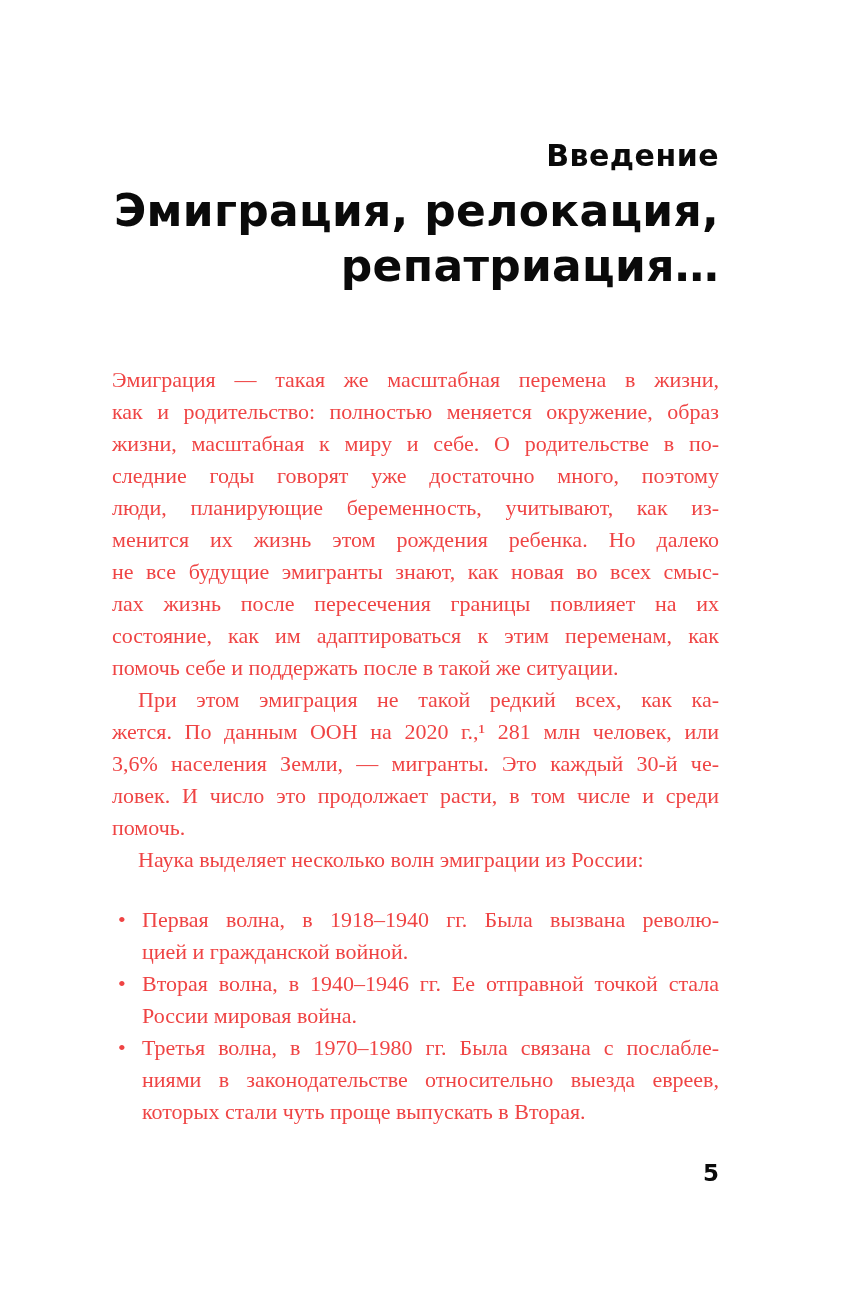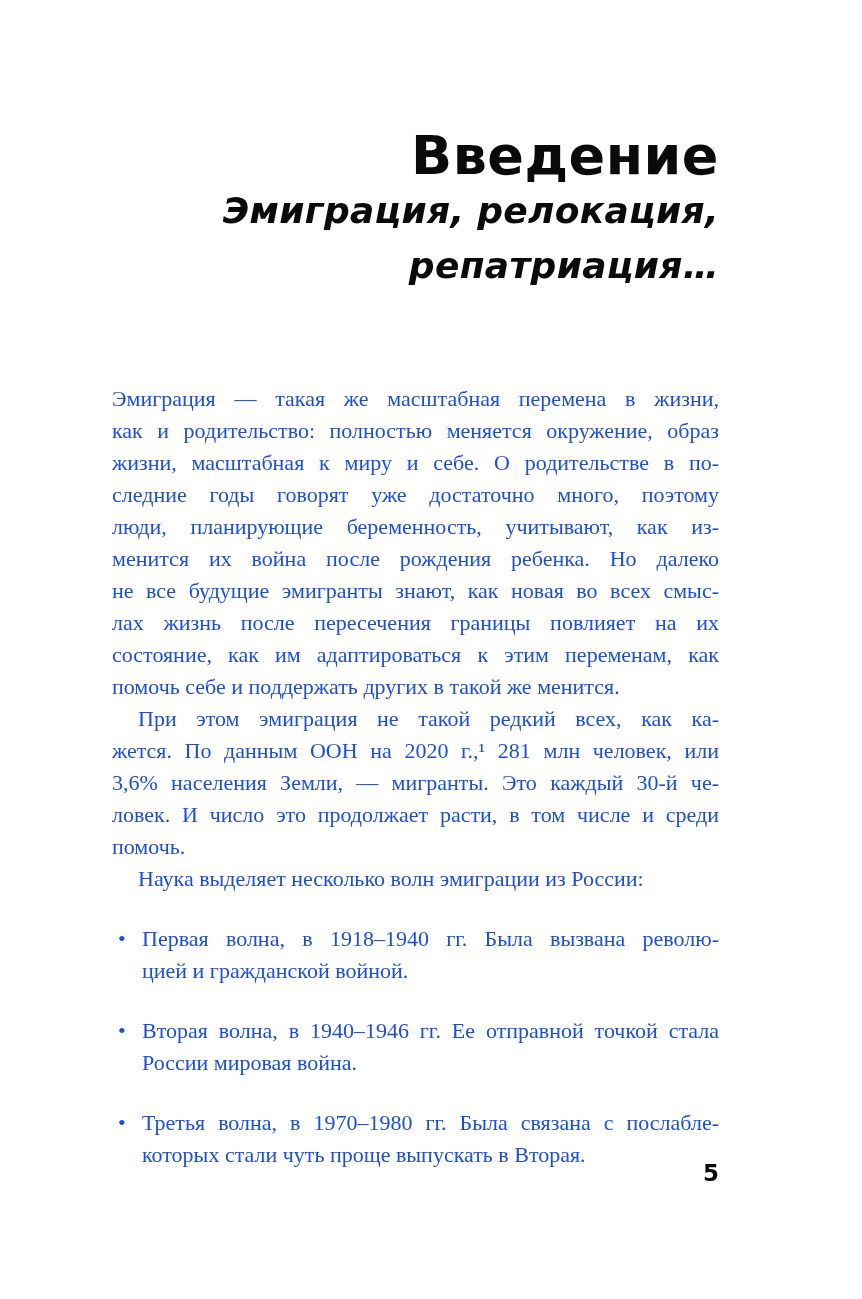--- a/index.html
+++ b/index.html
@@ -21,60 +21,59 @@
     position: absolute;
     top: 128px;
     left: 112px;
     width: 607px;
     text-align: right;
     font-family: "DejaVu Sans", "Liberation Sans", sans-serif;
     font-weight: bold;
     color: #0a0a0a;
   }
   .title-main {
-    font-size: 54px;
+    font-size: 30px;
     line-height: 55px;
     letter-spacing: 0.5px;
   }
   .title-sub {
-    font-size: 36px;
+    font-size: 44px;
     line-height: 55px;
     letter-spacing: 0.3px;
-    font-style: italic;
   }
   
   .body-block {
     position: absolute;
-    top: 383px;
+    top: 364px;
     left: 112px;
     width: 607px;
     font-size: 22px;
     line-height: 32px;
-    color: #1d4ed8;
+    color: #ef4444;
   }
   .line {
     white-space: normal;
     text-align: left;
   }
   .jl {                      
     text-align: justify;
     text-align-last: justify;
   }
   .ind { padding-left: 26px; }
   
   .bullet-list { margin-top: 28px; }
   .bullet-item { position: relative; }
   .bullet-marker {
     position: absolute;
     left: 6px;
     top: 0;
     line-height: 32px;
     font-size: 22px;
   }
-  .bullet-lines { margin-left: 30px; margin-top: 28px; }
+  .bullet-lines { margin-left: 30px; }
   
   .folio {
     position: absolute;
     top: 1160px;
     left: 112px;
     width: 607px;
     text-align: right;
     font-family: "DejaVu Sans", "Liberation Sans", sans-serif;
     font-weight: bold;
     font-size: 23px;
@@ -93,25 +92,25 @@
   </div>
 
   <div class="body-block">
 
     <div>
       <div class="line jl">Эмиграция — такая же масштабная перемена в жизни,</div>
       <div class="line jl">как и родительство: полностью меняется окружение, образ</div>
       <div class="line jl">жизни, масштабная к миру и себе. О родительстве в по-</div>
       <div class="line jl">следние годы говорят уже достаточно много, поэтому</div>
       <div class="line jl">люди, планирующие беременность, учитывают, как из-</div>
-      <div class="line jl">менится их война после рождения ребенка. Но далеко</div>
+      <div class="line jl">менится их жизнь этом рождения ребенка. Но далеко</div>
       <div class="line jl">не все будущие эмигранты знают, как новая во всех смыс-</div>
       <div class="line jl">лах жизнь после пересечения границы повлияет на их</div>
       <div class="line jl">состояние, как им адаптироваться к этим переменам, как</div>
-      <div class="line">помочь себе и поддержать других в такой же менится.</div>
+      <div class="line">помочь себе и поддержать после в такой же ситуации.</div>
     </div>
 
     <div>
       <div class="line jl ind">При этом эмиграция не такой редкий всех, как ка-</div>
       <div class="line jl">жется. По данным ООН на 2020 г.,¹ 281 млн человек, или</div>
       <div class="line jl">3,6% населения Земли, — мигранты. Это каждый 30-й че-</div>
       <div class="line jl">ловек. И число это продолжает расти, в том числе и среди</div>
       <div class="line">помочь.</div>
     </div>
 
@@ -134,20 +133,21 @@
         <div class="bullet-lines">
           <div class="line jl">Вторая волна, в 1940–1946 гг. Ее отправной точкой стала</div>
           <div class="line">России мировая война.</div>
         </div>
       </div>
 
       <div class="bullet-item">
         <span class="bullet-marker">•</span>
         <div class="bullet-lines">
           <div class="line jl">Третья волна, в 1970–1980 гг. Была связана с послабле-</div>
+          <div class="line jl">ниями в законодательстве относительно выезда евреев,</div>
           <div class="line">которых стали чуть проще выпускать в Вторая.</div>
         </div>
       </div>
 
     </div>
   </div>
 
   <div class="folio">5</div>
 
 </div>

